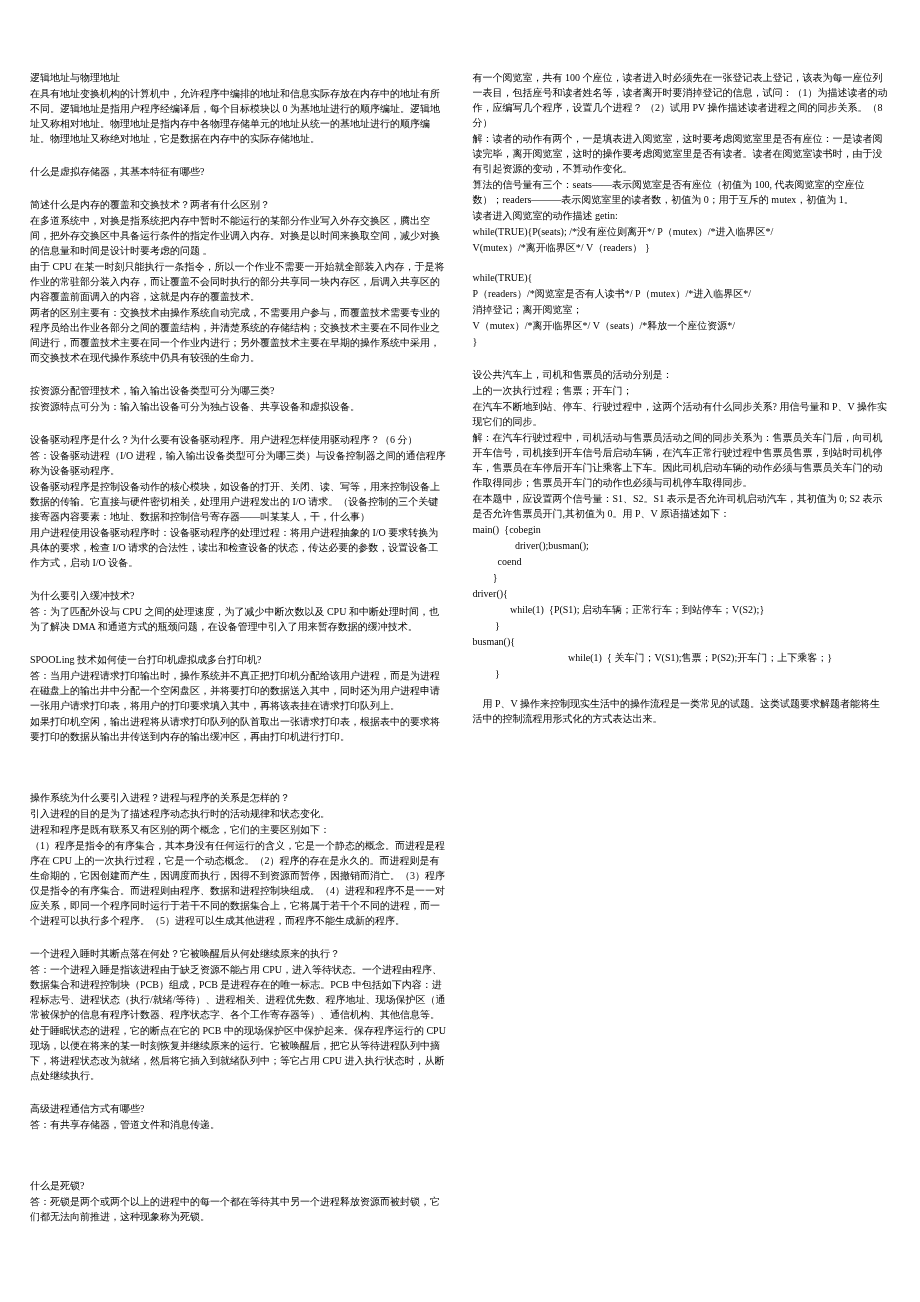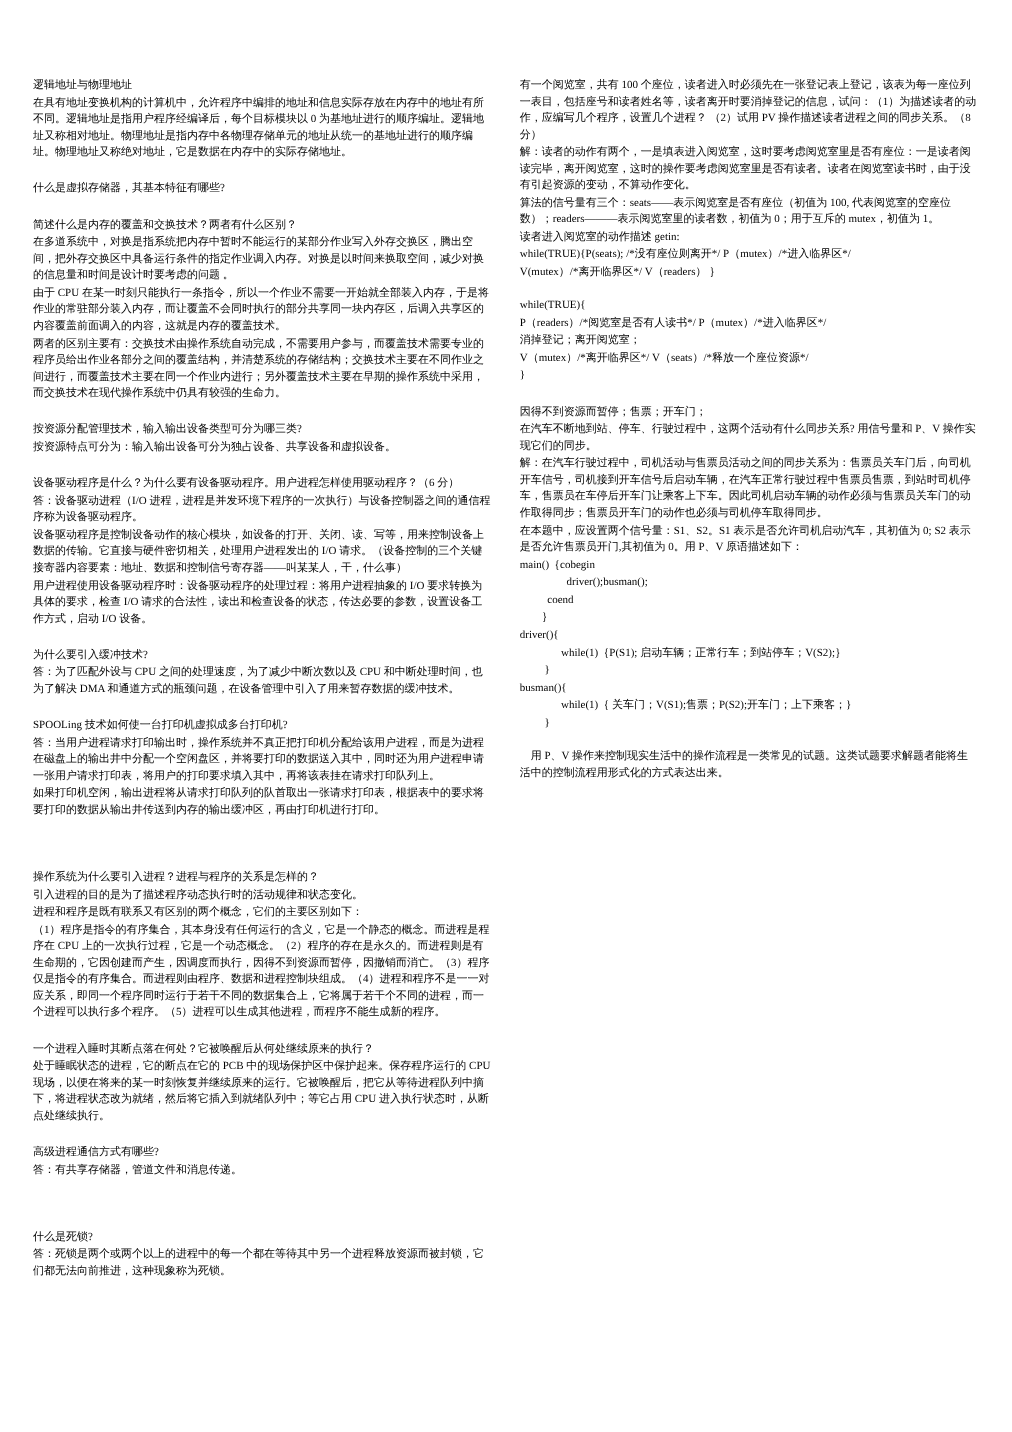--- a/index.html
+++ b/index.html
@@ -50,21 +50,21 @@
       <p>两者的区别主要有：交换技术由操作系统自动完成，不需要用户参与，而覆盖技术需要专业的程序员给出作业各部分之间的覆盖结构，并清楚系统的存储结构；交换技术主要在不同作业之间进行，而覆盖技术主要在同一个作业内进行；另外覆盖技术主要在早期的操作系统中采用，而交换技术在现代操作系统中仍具有较强的生命力。</p>
     </div>
 
     <div class="section">
       <p>按资源分配管理技术，输入输出设备类型可分为哪三类?</p>
       <p>按资源特点可分为：输入输出设备可分为独占设备、共享设备和虚拟设备。</p>
     </div>
 
     <div class="section">
       <p>设备驱动程序是什么？为什么要有设备驱动程序。用户进程怎样使用驱动程序？（6 分）</p>
-      <p>答：设备驱动进程（I/O 进程，进程是并发环境下程序的一次执行）与设备控制器之间的通信程序称为设备驱动程序。</p>
+      <p>答：设备驱动进程（I/O 进程，输入输出设备类型可分为哪三类）与设备控制器之间的通信程序称为设备驱动程序。</p>
       <p>设备驱动程序是控制设备动作的核心模块，如设备的打开、关闭、读、写等，用来控制设备上数据的传输。它直接与硬件密切相关，处理用户进程发出的 I/O 请求。（设备控制的三个关键接寄器内容要素：地址、数据和控制信号寄存器——叫某某人，干，什么事）</p>
       <p>用户进程使用设备驱动程序时：设备驱动程序的处理过程：将用户进程抽象的 I/O 要求转换为具体的要求，检查 I/O 请求的合法性，读出和检查设备的状态，传达必要的参数，设置设备工作方式，启动 I/O 设备。</p>
     </div>
 
     <div class="section">
       <p>为什么要引入缓冲技术?</p>
       <p>答：为了匹配外设与 CPU 之间的处理速度，为了减少中断次数以及 CPU 和中断处理时间，也为了解决 DMA 和通道方式的瓶颈问题，在设备管理中引入了用来暂存数据的缓冲技术。</p>
     </div>
 
     <div class="section">
@@ -78,20 +78,21 @@
 
     <div class="section">
       <p>操作系统为什么要引入进程？进程与程序的关系是怎样的？</p>
       <p>引入进程的目的是为了描述程序动态执行时的活动规律和状态变化。</p>
       <p>进程和程序是既有联系又有区别的两个概念，它们的主要区别如下：</p>
       <p>（1）程序是指令的有序集合，其本身没有任何运行的含义，它是一个静态的概念。而进程是程序在 CPU 上的一次执行过程，它是一个动态概念。（2）程序的存在是永久的。而进程则是有生命期的，它因创建而产生，因调度而执行，因得不到资源而暂停，因撤销而消亡。（3）程序仅是指令的有序集合。而进程则由程序、数据和进程控制块组成。（4）进程和程序不是一一对应关系，即同一个程序同时运行于若干不同的数据集合上，它将属于若干个不同的进程，而一个进程可以执行多个程序。（5）进程可以生成其他进程，而程序不能生成新的程序。</p>
     </div>
 
     <div class="section">
       <p>一个进程入睡时其断点落在何处？它被唤醒后从何处继续原来的执行？</p>
+      <p>答：一个进程入睡是指该进程由于缺乏资源不能占用 CPU，进入等待状态。一个进程由程序、数据集合和进程控制块（PCB）组成，PCB 是进程存在的唯一标志。PCB 中包括如下内容：进程标志号、进程状态（执行/就绪/等待）、进程相关、进程优先数、程序地址、现场保护区（通常被保护的信息有程序计数器、程序状态字、各个工作寄存器等）、通信机构、其他信息等。</p>
       <p>处于睡眠状态的进程，它的断点在它的 PCB 中的现场保护区中保护起来。保存程序运行的 CPU 现场，以便在将来的某一时刻恢复并继续原来的运行。它被唤醒后，把它从等待进程队列中摘下，将进程状态改为就绪，然后将它插入到就绪队列中；等它占用 CPU 进入执行状态时，从断点处继续执行。</p>
     </div>
 
     <div class="section">
       <p>高级进程通信方式有哪些?</p>
       <p>答：有共享存储器，管道文件和消息传递。</p>
     </div>
 
     <div class="blank"></div>
     <div class="blank"></div>
@@ -114,32 +115,33 @@
       <p>V(mutex）/*离开临界区*/  V（readers） ｝</p>
       <div class="blank"></div>
       <p>while(TRUE){</p>
       <p>P（readers）/*阅览室是否有人读书*/     P（mutex）/*进入临界区*/</p>
       <p>消掉登记；离开阅览室；</p>
       <p>V（mutex）/*离开临界区*/   V（seats）/*释放一个座位资源*/</p>
       <p>}</p>
     </div>
 
     <div class="section">
-      <p>因得不到资源而暂停；售票；开车门；</p>
+      <p>设公共汽车上，司机和售票员的活动分别是：</p>
+      <p>上的一次执行过程；售票；开车门；</p>
       <p>在汽车不断地到站、停车、行驶过程中，这两个活动有什么同步关系? 用信号量和 P、V 操作实现它们的同步。</p>
       <p>解：在汽车行驶过程中，司机活动与售票员活动之间的同步关系为：售票员关车门后，向司机开车信号，司机接到开车信号后启动车辆，在汽车正常行驶过程中售票员售票，到站时司机停车，售票员在车停后开车门让乘客上下车。因此司机启动车辆的动作必须与售票员关车门的动作取得同步；售票员开车门的动作也必须与司机停车取得同步。</p>
       <p>在本题中，应设置两个信号量：S1、S2。S1 表示是否允许司机启动汽车，其初值为 0; S2 表示是否允许售票员开门,其初值为 0。用 P、V 原语描述如下：</p>
       <p>main()｛cobegin</p>
       <p style="white-space:pre;">                 driver();busman();</p>
       <p style="white-space:pre;">          coend</p>
       <p style="white-space:pre;">        ｝</p>
       <p>driver(){</p>
       <p style="white-space:pre;">               while(1)｛P(S1); 启动车辆；正常行车；到站停车；V(S2);｝</p>
       <p style="white-space:pre;">         }</p>
       <p>busman(){</p>
-      <p style="white-space:pre;">               while(1)｛ 关车门；V(S1);售票；P(S2);开车门；上下乘客；}</p>
+      <p style="white-space:pre;text-align:center;">               while(1)｛ 关车门；V(S1);售票；P(S2);开车门；上下乘客；}</p>
       <p style="white-space:pre;">         }</p>
       <div class="blank"></div>
       <p>　用 P、V 操作来控制现实生活中的操作流程是一类常见的试题。这类试题要求解题者能将生活中的控制流程用形式化的方式表达出来。</p>
     </div>
 
   </div>
 </div>
 
 </body></html>

